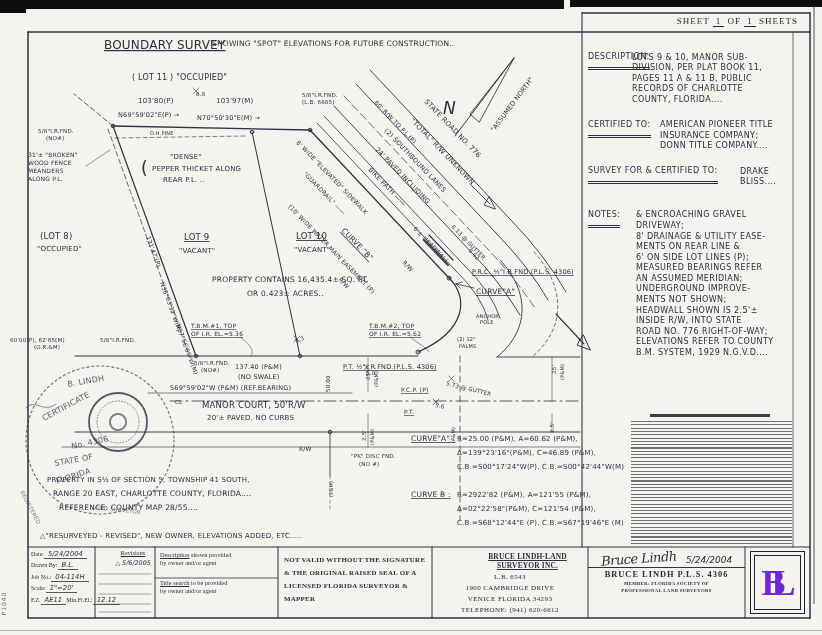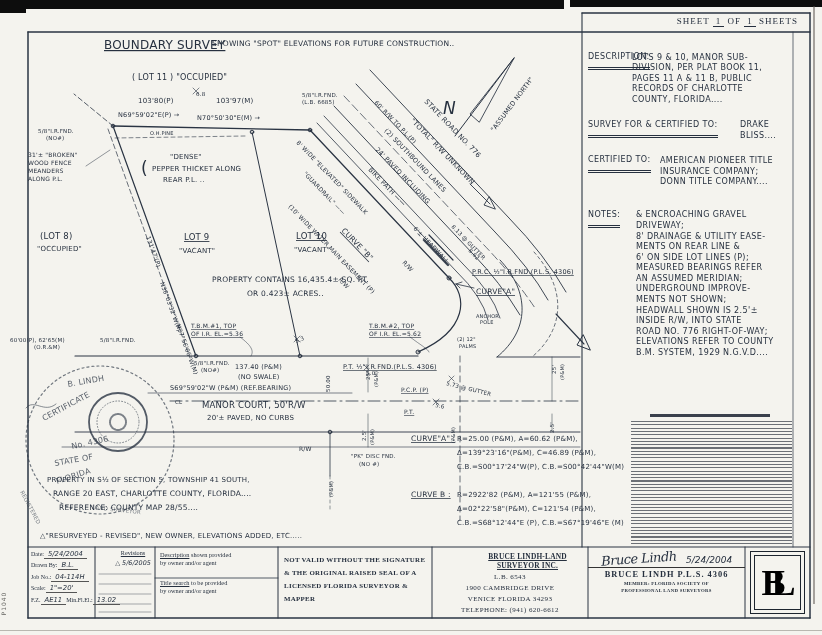--- a/index.html
+++ b/index.html
@@ -38,21 +38,21 @@
   .firm-line{margin-top:3px;font-size:7px;letter-spacing:.4px;}
   .sig-row{margin-top:4px;border-bottom:1px solid #333;padding-bottom:1px;white-space:nowrap;}
   .script{font-family:"DejaVu Serif",serif;font-style:italic;font-size:13px;display:inline-block;
       transform:rotate(-4deg);letter-spacing:-.5px;}
   .sig-date{font-family:"DejaVu Sans",sans-serif;font-style:italic;font-size:9px;margin-left:8px;}
   .pls{margin-top:2px;font-weight:bold;font-size:8.4px;letter-spacing:1px;}
   .member{margin-top:2px;font-weight:bold;font-size:4.8px;letter-spacing:.3px;line-height:6.5px;}
   .logobox{border:1.5px solid #1c242e;position:absolute;left:5px;top:4px;right:5px;bottom:4px;}
   .logoin{position:absolute;left:3px;top:3px;right:3px;bottom:3px;border:1px solid #1c242e;
       display:flex;align-items:center;justify-content:center;}
-  .mono{font-family:"Liberation Serif",serif;font-weight:bold;font-size:36px;color:#000000;letter-spacing:-14px;
+  .mono{font-family:"Liberation Serif",serif;font-weight:bold;font-size:36px;color:#6d28d9;letter-spacing:-14px;
       padding-right:12px;}
   .edgecode{left:-8px;top:600px;font-size:6px;color:#6a6a66;transform:rotate(-90deg);letter-spacing:1px;}
   .botline{left:0;top:630px;width:822px;height:1px;background:#b9b7b0;}
   .redge{left:813px;top:6px;width:2px;height:598px;background:#55504a;opacity:.5;}
 </style>
 </head>
 <body>
 
 <div class="page">
 
@@ -263,29 +263,29 @@
   <div class="abs rpanel">
     <div class="rp-sec">
       <span class="rp-label">DESCRIPTION:</span>
       <div class="pre rp-ind">LOTS 9 &amp; 10, MANOR SUB-
 DIVISION, PER PLAT BOOK 11,
 PAGES 11 A &amp; 11 B, PUBLIC
 RECORDS OF CHARLOTTE
 COUNTY, FLORIDA....</div>
     </div>
     <div class="rp-sec">
-      <span class="rp-label">SURVEY FOR &amp; CERTIFIED TO:</span>
-      <div class="pre" style="margin-left:152px;margin-top:-10px;">DRAKE
-BLISS....</div>
-    </div>
-    <div class="rp-sec">
       <span class="rp-label">CERTIFIED TO:</span>
       <div class="pre" style="margin-left:72px;margin-top:-10px;">AMERICAN PIONEER TITLE
 INSURANCE COMPANY;
 DONN TITLE COMPANY....</div>
+    </div>
+    <div class="rp-sec">
+      <span class="rp-label">SURVEY FOR &amp; CERTIFIED TO:</span>
+      <div class="pre" style="margin-left:152px;margin-top:-10px;">DRAKE
+BLISS....</div>
     </div>
     <div class="rp-sec" style="margin-top:22px;">
       <span class="rp-label">NOTES:</span>
       <div class="pre rp-ind2" style="margin-left:48px;margin-top:-10px;">&amp; ENCROACHING GRAVEL DRIVEWAY;
 8' DRAINAGE &amp; UTILITY EASE-
 MENTS ON REAR LINE &amp;
 6' ON SIDE LOT LINES (P);
 MEASURED BEARINGS REFER
 AN ASSUMED MERIDIAN;
 UNDERGROUND IMPROVE-
@@ -317,21 +317,21 @@
         <span class="hv">04-114H</span>
         </div>
       <div class="row">
           <span class="lb">Scale:</span>
         <span class="hv">1"=20'</span>
         </div>
       <div class="row">
           <span class="lb">F.Z.</span>
         <span class="hv">AE11</span>
         <span class="lb">Min.Fl.El.:</span>
-        <span class="hv">13.02</span>
+        <span class="hv">12.12</span>
         </div>
     </div>
     <div class="cell" style="left:67px;width:76px;text-align:center;">
       <div style="margin-top:2px;font-size:6.2px;text-decoration:underline;">Revisions</div>
       <div style="margin-top:3px;font-family:'DejaVu Sans',sans-serif;font-style:italic;font-size:6.4px;">△ 5/6/2005</div>
     </div>
     <div class="cell" style="left:127px;width:123px;">
       <div style="padding:4px 5px;font-size:6.3px;line-height:8px;">
         <span style="text-decoration:underline;">Description</span><span class="pre"> shown provided
 by owner and/or agent</span>

